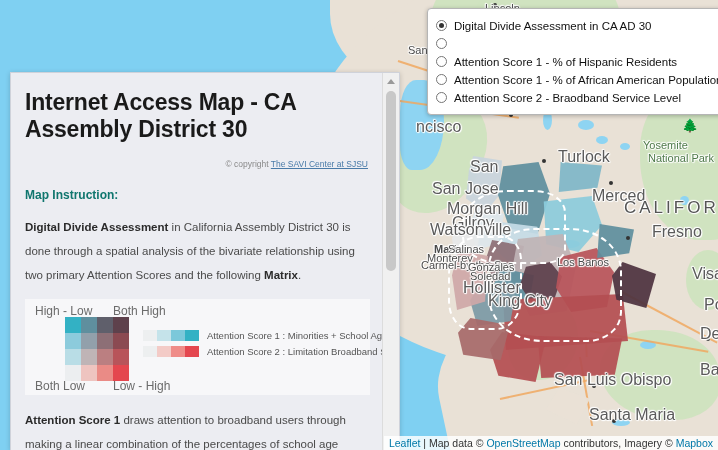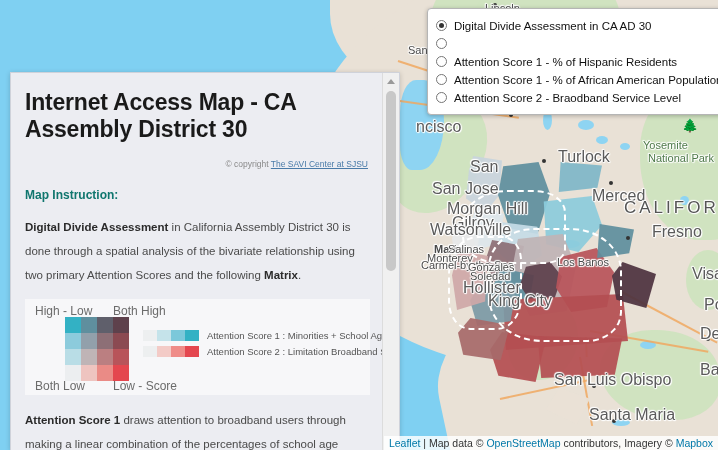--- a/index.html
+++ b/index.html
@@ -545,21 +545,21 @@
       <div id="instruction-heading">Map Instruction:</div>
 
       <p class="para">
         <b>Digital Divide Assessment</b><span> in California Assembly District 30 is done through a spatial analysis of the bivariate relationship using two primary Attention Scores and the following </span><b>Matrix</b><span>.</span>
       </p>
 
       <div id="matrix-block">
         <span class="corner-label" id="lbl-high-low">High - Low</span>
         <span class="corner-label" id="lbl-both-high">Both High</span>
         <span class="corner-label" id="lbl-both-low">Both Low</span>
-        <span class="corner-label" id="lbl-low-high">Low - Score</span>
+        <span class="corner-label" id="lbl-low-high">Low - High</span>
 
         <div id="matrix-grid">
             <div style="background: rgb(51, 177, 196);"></div>
             <div style="background: rgb(95, 143, 158);"></div>
             <div style="background: rgb(95, 95, 107);"></div>
             <div style="background: rgb(94, 65, 76);"></div>
             <div style="background: rgb(140, 203, 220);"></div>
             <div style="background: rgb(146, 160, 171);"></div>
             <div style="background: rgb(141, 111, 118);"></div>
             <div style="background: rgb(139, 74, 82);"></div>

